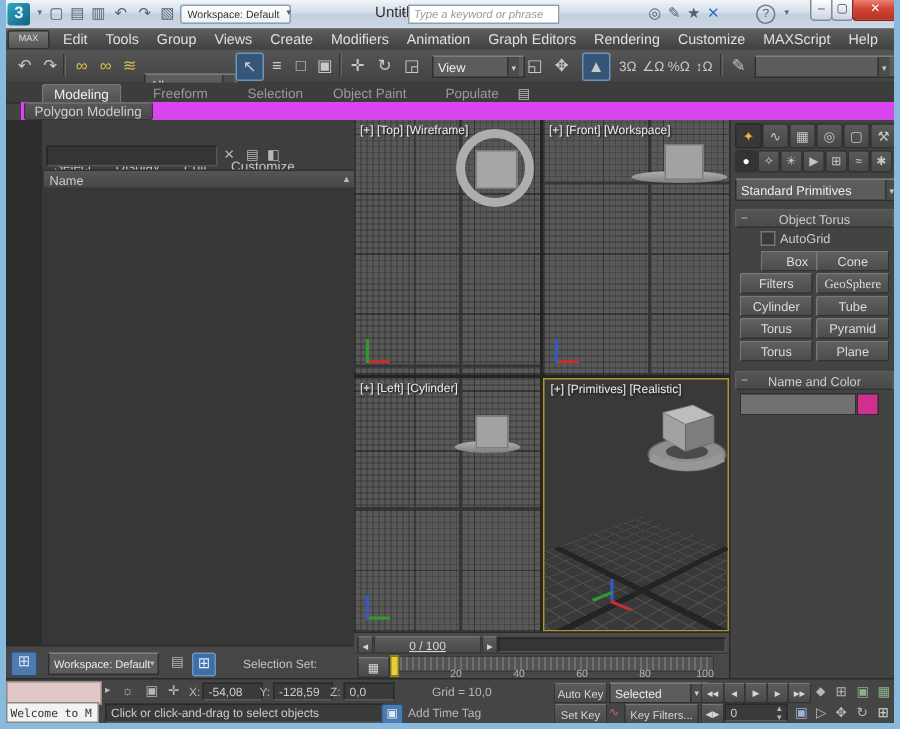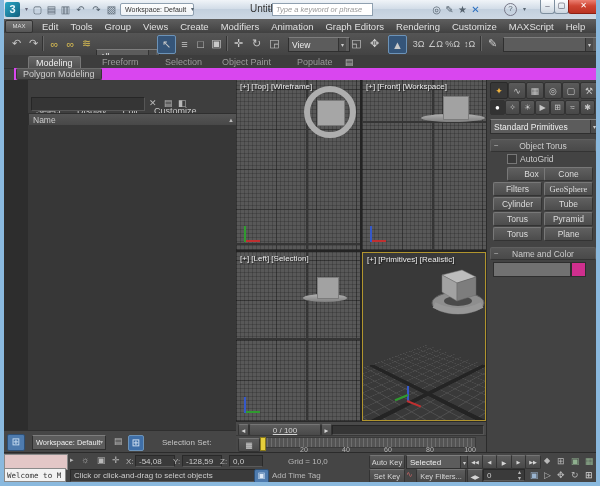--- a/index.html
+++ b/index.html
@@ -234,21 +234,21 @@
       <span class="vplabel">[+] [Front] [Workspace]</span>
       <div class="axisline" style="left:70px;top:0;width:2px;height:170px;"></div>
       <div class="axisline" style="left:0;top:41px;width:124px;height:2px;"></div>
       <div class="abs" style="left:59px;top:34px;width:64px;height:8px;border-radius:50%;background:linear-gradient(#b2b2b2,#7e7e7e);"></div>
       <div class="abs" style="left:81px;top:16px;width:24px;height:22px;background:#a2a2a2;border:1px solid #7c7c7c;"></div>
       <div class="tripod-h" style="left:8px;bottom:8px;width:16px;background:#c03030;"></div>
       <div class="tripod-v" style="left:8px;bottom:8px;height:16px;background:#3558c9;"></div>
     </div>
 
     <div class="vp wire" style="left:0;top:172px;width:124px;height:169px;">
-      <span class="vplabel">[+] [Left] [Selection]</span>
+      <span class="vplabel">[+] [Left] [Cylinder]</span>
       <div class="axisline" style="left:70px;top:0;width:2px;height:169px;"></div>
       <div class="axisline" style="left:0;top:86px;width:124px;height:2px;"></div>
       <div class="abs" style="left:67px;top:42px;width:44px;height:8px;border-radius:50%;background:linear-gradient(#b2b2b2,#7e7e7e);"></div>
       <div class="abs" style="left:81px;top:25px;width:20px;height:20px;background:#a2a2a2;border:1px solid #7c7c7c;"></div>
       <div class="tripod-h" style="left:8px;bottom:8px;width:16px;background:#2f9b2f;"></div>
       <div class="tripod-v" style="left:8px;bottom:8px;height:16px;background:#3558c9;"></div>
     </div>
 
     <div class="vp persp" style="left:126px;top:172px;width:122px;height:167px;">
       <div class="pgrid"></div>

